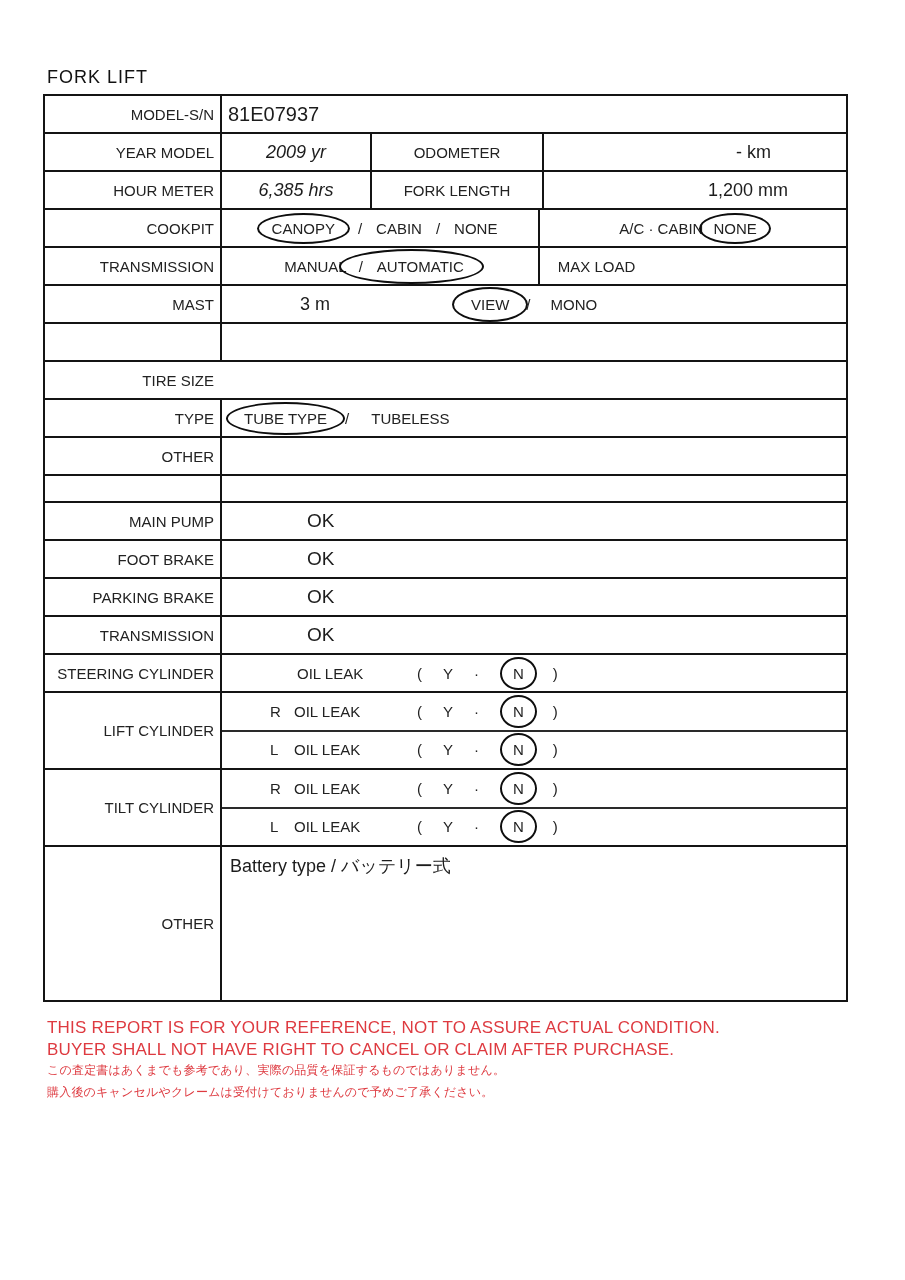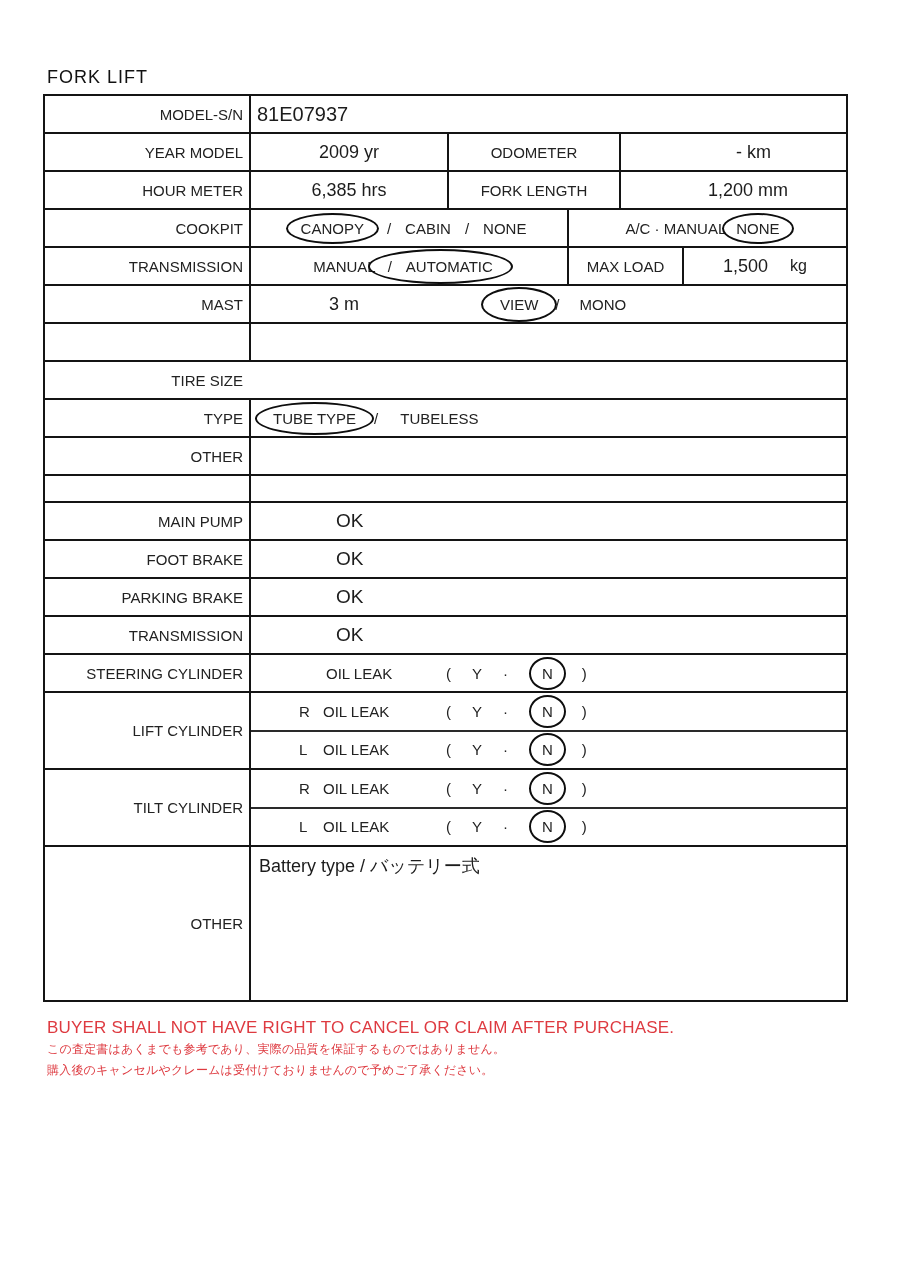--- a/index.html
+++ b/index.html
@@ -24,22 +24,22 @@
   .row.h27 { height:27px; }
   .row.h77 { height:77px; }
   .row.h153 { height:153px; }
 
   .cell {
     display:flex; align-items:center; border-left:2px solid #141414;
     overflow:visible; position:relative;
   }
   .cell:first-child { border-left:none; }
 
-  .lbl { width:204px; justify-content:flex-end; padding-right:6px; font-size:15px; color:#222; text-align:right; }
-  .v175 { width:198px; justify-content:center; }
+  .lbl { width:175px; justify-content:flex-end; padding-right:6px; font-size:15px; color:#222; text-align:right; }
+  .v175 { width:150px; justify-content:center;font-style:italic; }
   .l143 { width:172px; justify-content:center; font-size:15px; color:#222; }
   .v318 { width:318px; }
   .w142 { width:115px; justify-content:center; font-size:15px; color:#222; }
   .rest { flex:1; }
 
   .big   { font-size:18px; }
   .xbig  { font-size:20px; }
   .opt   { font-size:15px; color:#222; }
   .pl6   { padding-left:6px; }
   .pl85  { padding-left:85px; }
@@ -116,41 +116,37 @@
       <div class="cell v318 center gap14">
         <span class="circ circ-canopy">
             <span class="opt">CANOPY</span>
           </span>
         <span class="opt">/</span>
         <span class="opt">CABIN</span>
         <span class="opt">/</span>
         <span class="opt">NONE</span>
       </div>
       <div class="cell rest center gap14">
-        <span class="opt">A/C · MANUAL</span>
+        <span class="opt">A/C · CABIN</span>
         <span class="circ circ-none">
             <span class="opt">NONE</span>
           </span>
       </div>
     </div>
 
     <div class="row">
       <div class="cell lbl">TRANSMISSION</div>
       <div class="cell v318 center gap14">
         <span class="opt">MANUAL</span>
         <span class="circ circ-auto">
           <span class="opt">/</span>
           <span class="opt">AUTOMATIC</span>
         </span>
       </div>
       <div class="cell w142">MAX LOAD</div>
-      <div class="cell rest center">
-        <span class="big">1,500</span>
-        <span class="opt" style="margin-left:22px; font-size:16px;">kg</span>
-      </div>
     </div>
 
     <div class="row">
       <div class="cell lbl">MAST</div>
       <div class="cell rest" style="padding-left:78px;">
         <span class="big">3 m</span>
         <span class="circ circ-view" style="margin-left:122px;">
             <span class="opt">VIEW</span>
           </span>
         <span class="opt" style="margin-left:4px;">/</span>
@@ -296,18 +292,19 @@
     </div>
 
     <div class="row h153 last">
       <div class="cell lbl">OTHER</div>
       <div class="cell rest other-val">Battery type / バッテリー式</div>
     </div>
 
   </div>
 
   <div class="footer">
+    <div>THIS REPORT IS FOR YOUR REFERENCE, NOT TO ASSURE ACTUAL CONDITION.</div>
     <div>BUYER SHALL NOT HAVE RIGHT TO CANCEL OR CLAIM AFTER PURCHASE.</div>
     <div class="jp">この査定書はあくまでも参考であり、実際の品質を保証するものではありません。</div>
     <div class="jp">購入後のキャンセルやクレームは受付けておりませんので予めご了承ください。</div>
   </div>
 
 </div>
 
 </body></html>

